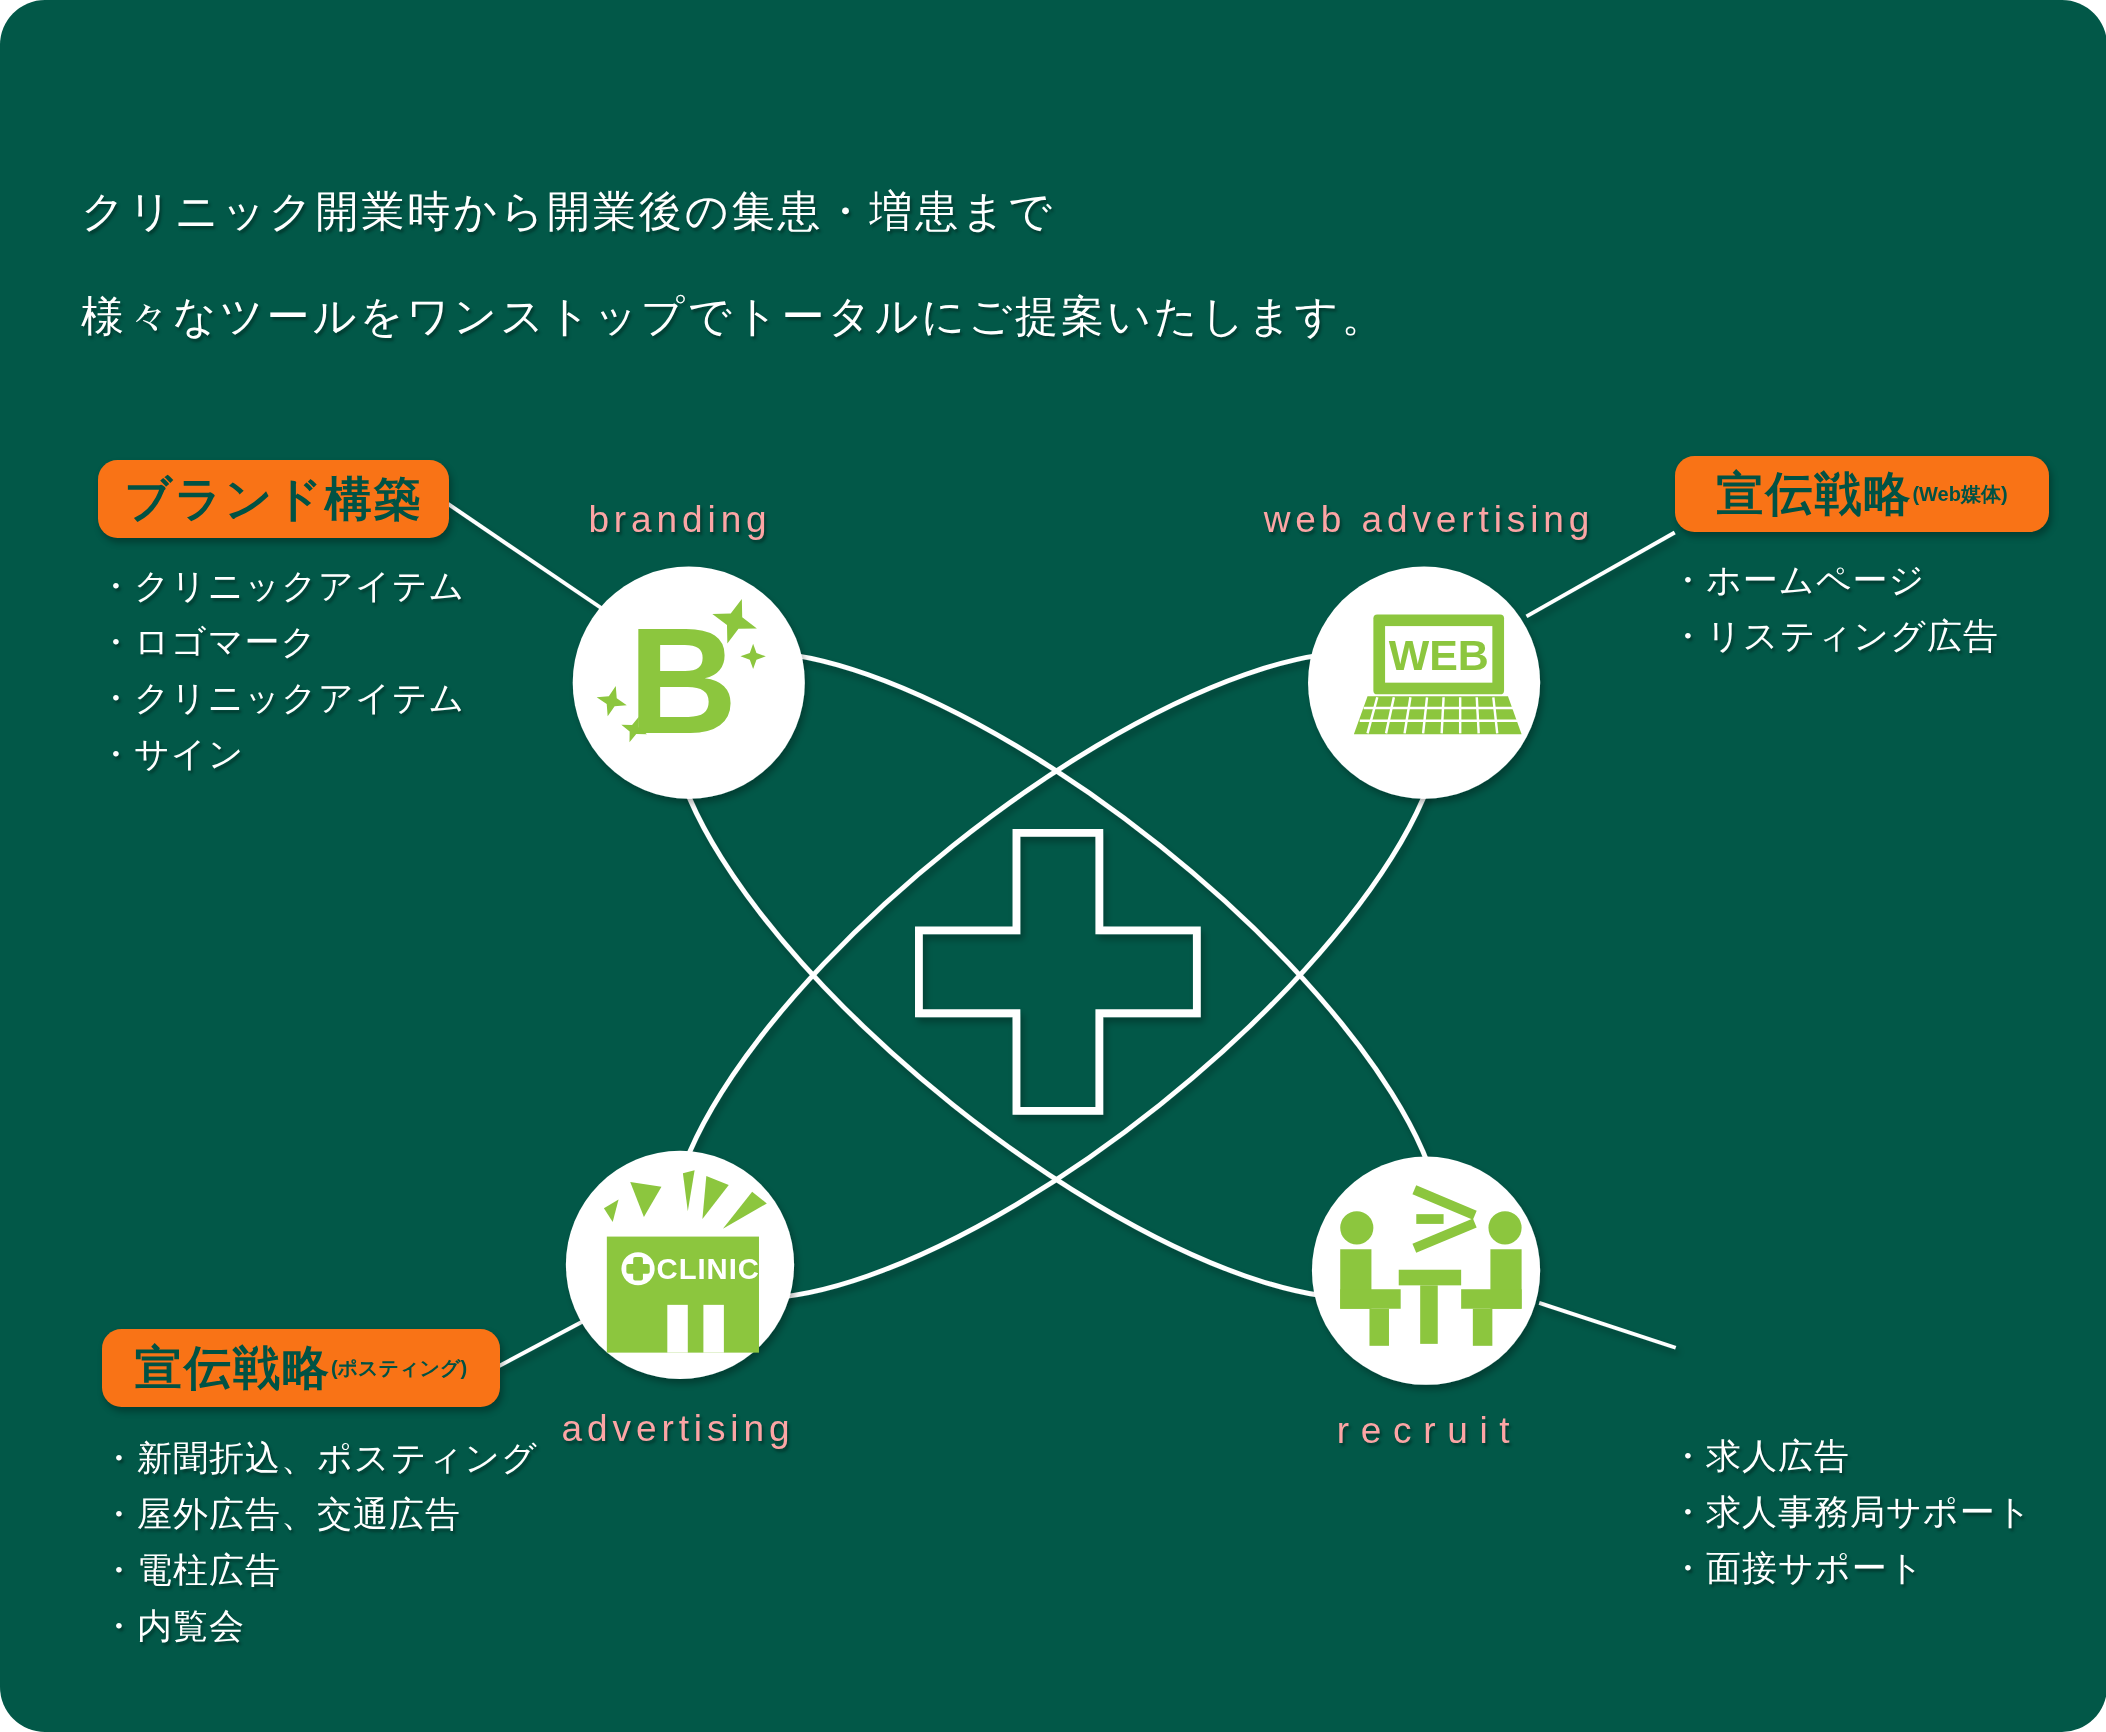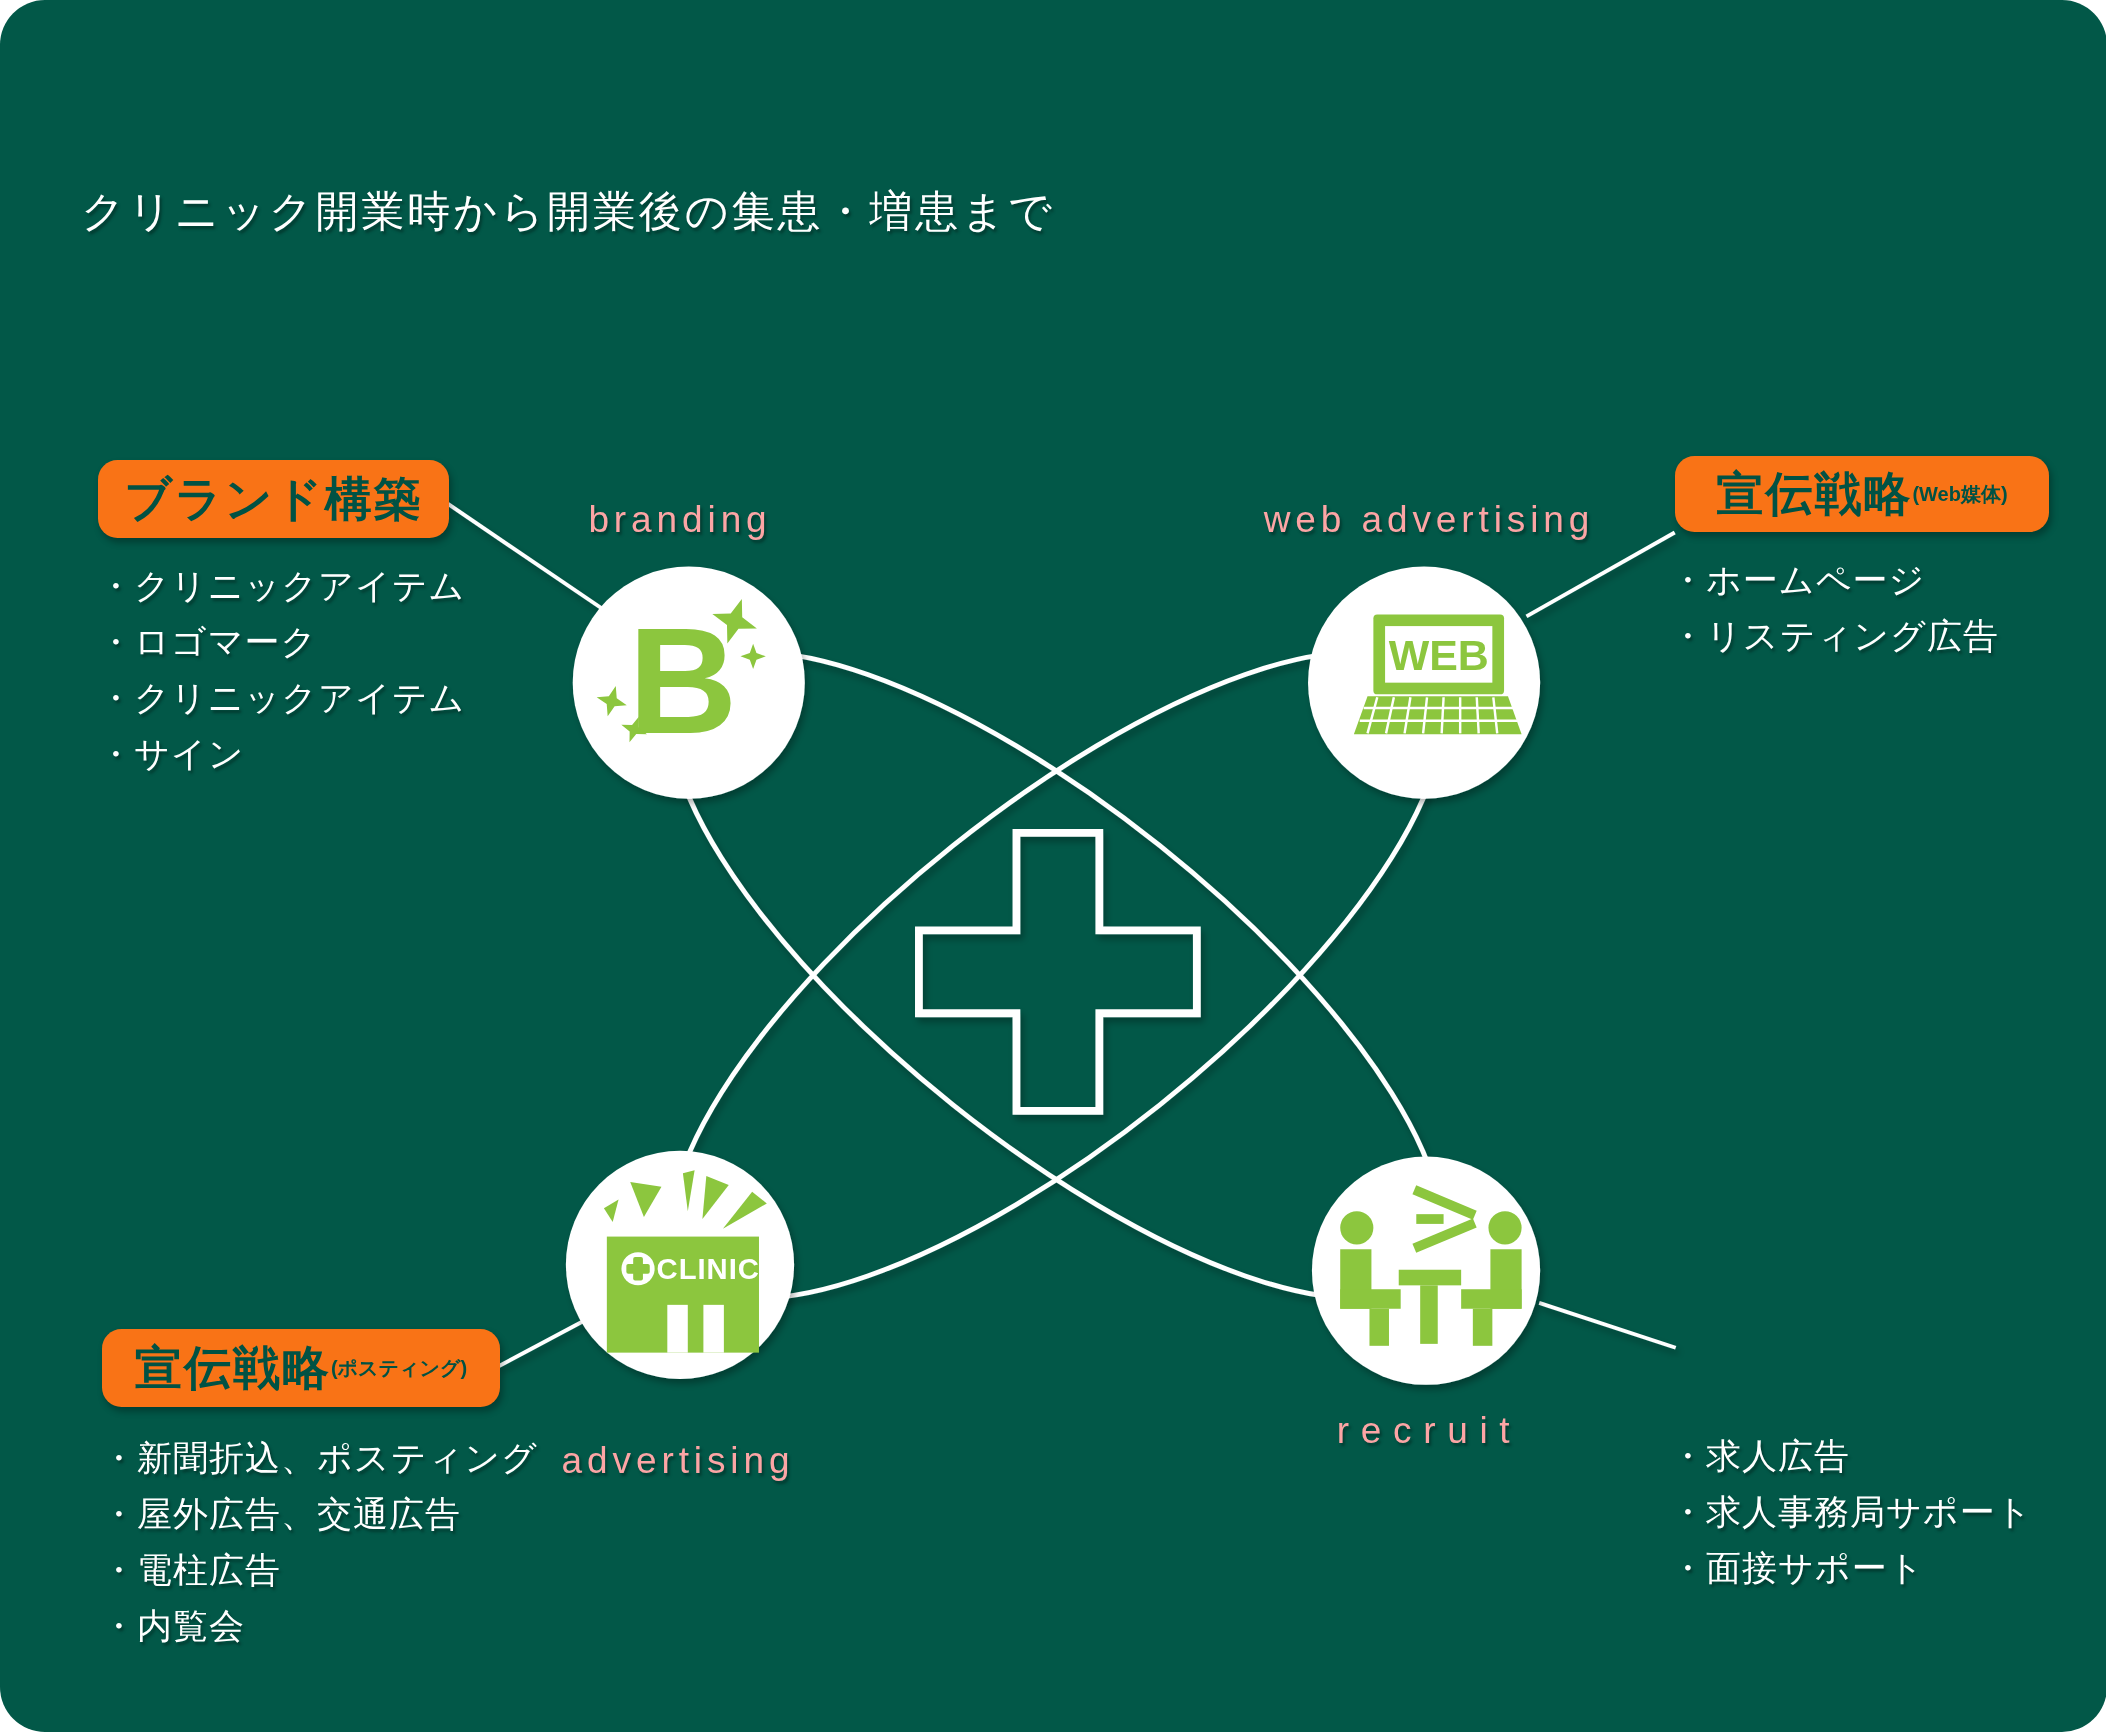--- a/index.html
+++ b/index.html
@@ -124,20 +124,21 @@
       <rect x="1456" y="1318" width="18" height="60"></rect>
       <g stroke="#8CC63E" stroke-width="10">
         <line x1="1450" y1="1220" x2="1512" y2="1246"></line>
         <line x1="1452" y1="1250" x2="1480" y2="1250"></line>
         <line x1="1450" y1="1280" x2="1512" y2="1254"></line>
       </g>
     </g>
   </svg>
 
   <div class="title-line" style="top:183px;">クリニック開業時から開業後の集患・増患まで</div>
+  <div class="title-line" style="top:288px;">様々なツールをワンストップでトータルにご提案いたします。</div>
 
   <div class="tag" style="left:98px;top:460px;width:351px;height:78px;">
     <span class="tag-main">ブランド構築</span>
   </div>
   <div class="items" style="left:98px;top:558px;">
     <div>・クリニックアイテム</div>
     <div>・ロゴマーク</div>
     <div>・クリニックアイテム</div>
     <div>・サイン</div>
   </div>
@@ -156,21 +157,21 @@
   <div class="tag" style="left:102px;top:1329px;width:398px;height:78px;">
     <span class="tag-main">宣伝戦略</span>
     <span class="tag-note">(ポスティング)</span>
   </div>
   <div class="items" style="left:101px;top:1430px;">
     <div>・新聞折込、ポスティング</div>
     <div>・屋外広告、交通広告</div>
     <div>・電柱広告</div>
     <div>・内覧会</div>
   </div>
-  <div class="en-label" style="left:678px;top:1440px;">advertising</div>
+  <div class="en-label" style="left:678px;top:1408px;">advertising</div>
 
   <div class="items" style="left:1670px;top:1428px;">
     <div>・求人広告</div>
     <div>・求人事務局サポート</div>
     <div>・面接サポート</div>
   </div>
   <div class="en-label en-wide" style="left:1429px;top:1410px;">recruit</div>
 
 </div>
 

